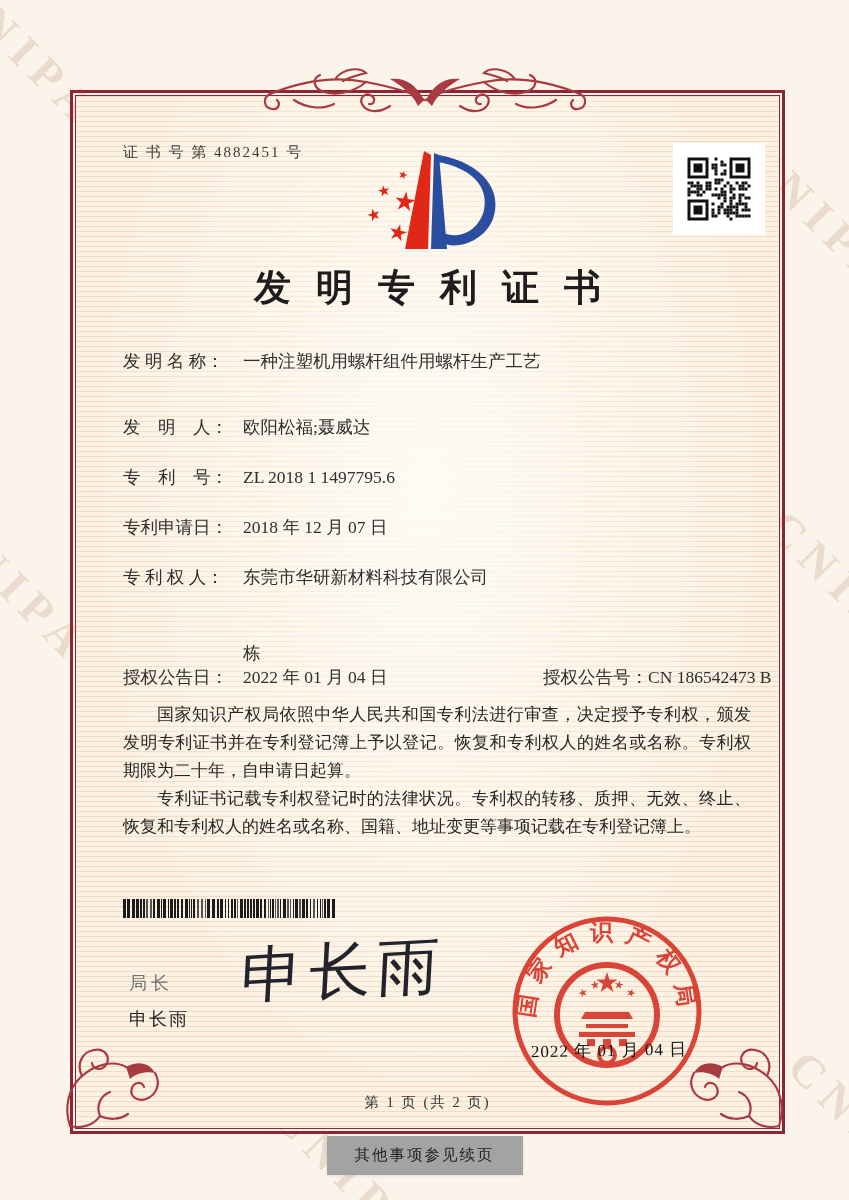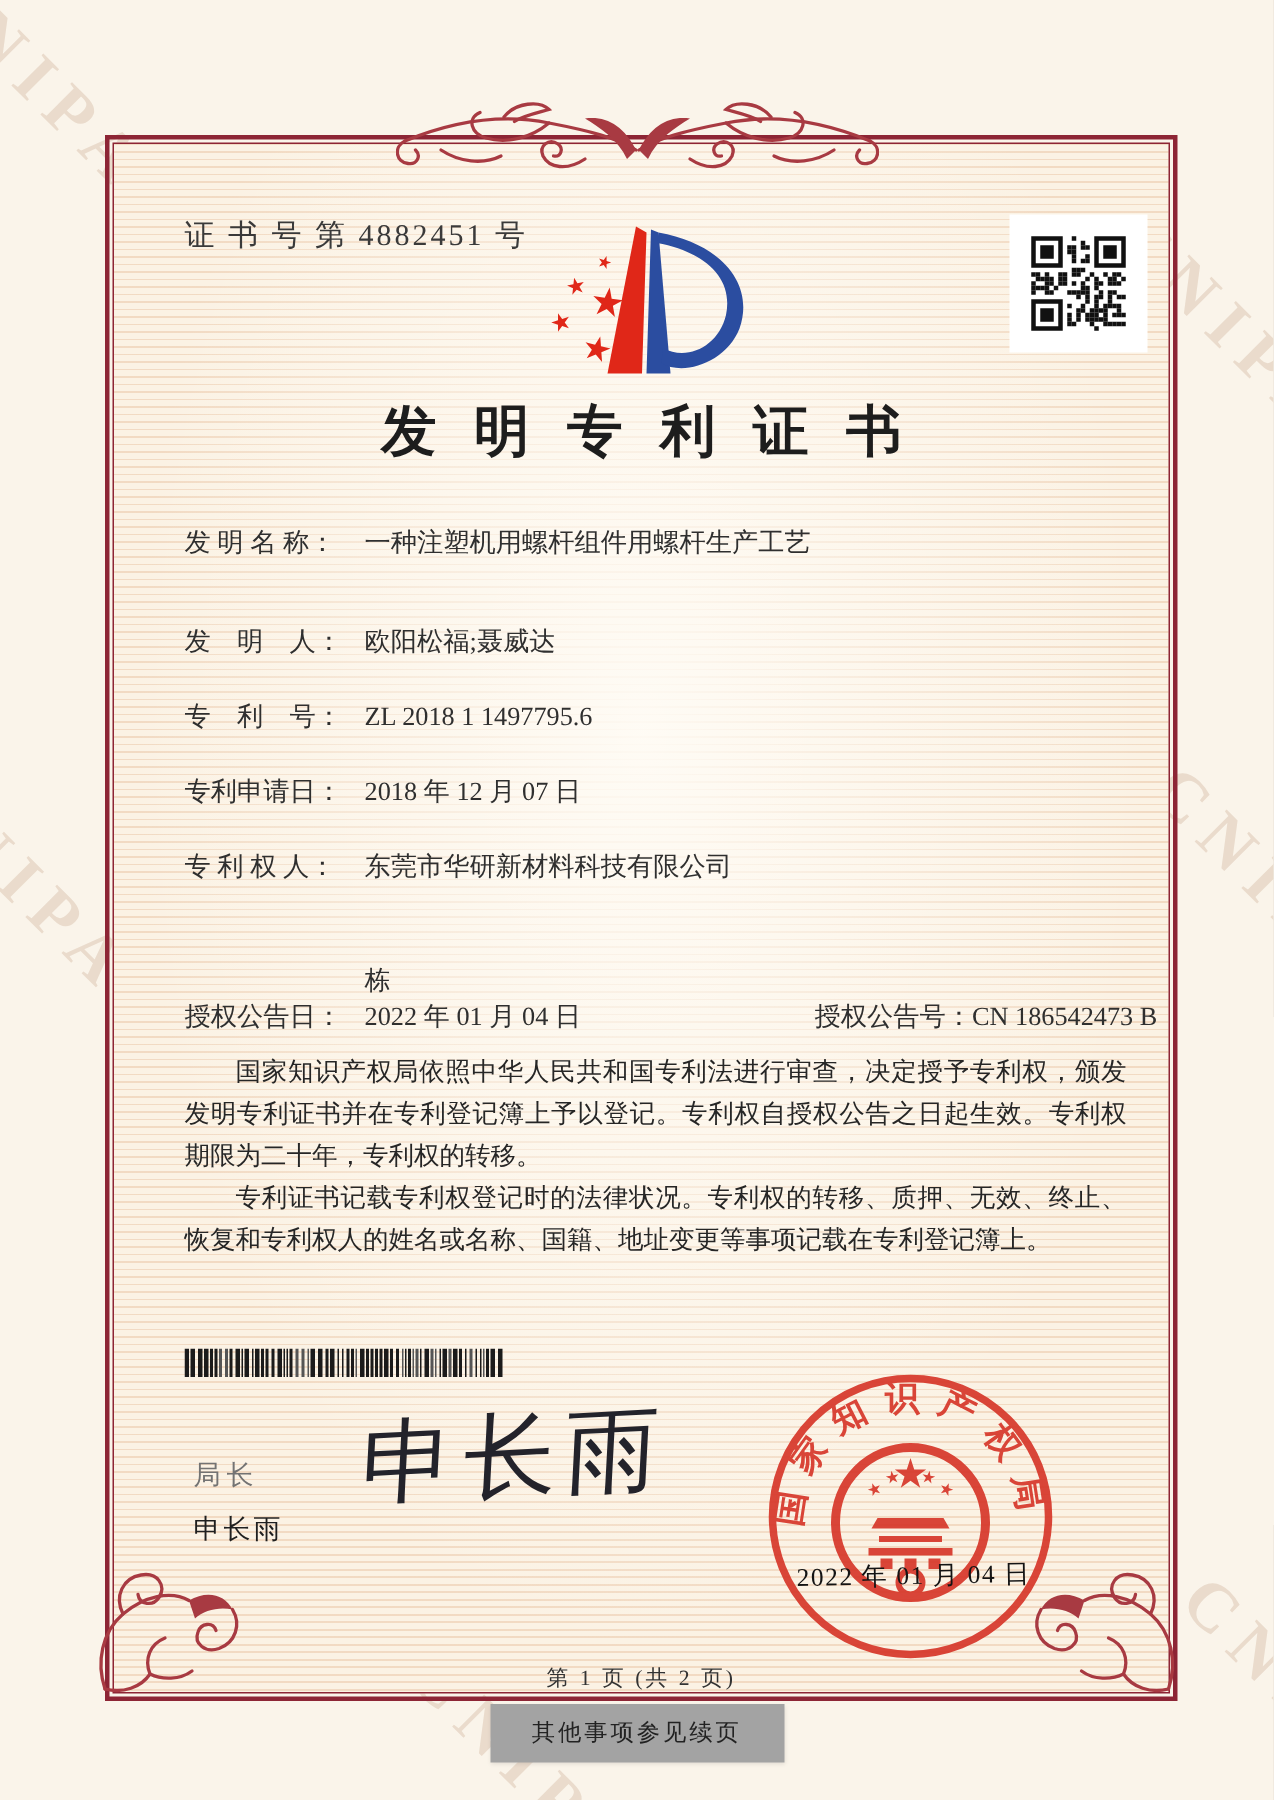--- a/index.html
+++ b/index.html
@@ -14,40 +14,40 @@
 
   
   .frame{position:absolute;left:70px;top:90px;width:709px;height:1038px;border:3px solid #8d2535;}
   .frame-inner{position:absolute;inset:2px;border:1px solid #8d2535;
     background:
       radial-gradient(ellipse at 50% 38%, rgba(255,252,246,0.92) 0%, rgba(255,252,246,0) 68%),
       repeating-linear-gradient(180deg, rgba(221,163,118,0.30) 0 1px, rgba(255,255,255,0) 1px 5px),
       #fbf2e4;}
   .content{position:absolute;inset:0;}
 
-  .cert-no{left:50px;top:50px;font-size:20px;letter-spacing:2px;color:#3a3a3a;}
+  .cert-no{left:50px;top:50px;font-size:15px;letter-spacing:2px;color:#3a3a3a;}
   .logo{left:268px;top:42px;}
   .qr{left:606px;top:56px;box-shadow:0 0 0 6px #fff;background:#fff;}
   .title{top:158px;left:0;width:100%;text-align:center;font-size:37px;font-weight:600;
          color:#1d1d1d;letter-spacing:25px;text-indent:25px;margin-top:12px;}
 
   .field{left:50px;width:630px;font-size:17.5px;color:#2f2f2f;white-space:nowrap;}
   .field .lab{display:inline-block;width:120px;}
   .addr2{left:170px;font-size:17.5px;color:#2f2f2f;}
   .grant-no{position:absolute;left:420px;top:0;}
 
   .paras{left:50px;top:608px;width:628px;font-size:17px;line-height:28px;color:#262626;text-align:justify;}
   .paras p{margin:0;text-indent:2em;}
 
   .barcode{left:50px;top:806px;}
   .director-label{left:56px;top:878px;font-size:18px;letter-spacing:4px;color:#737373;}
   .director-name{left:56px;top:914px;font-size:18px;letter-spacing:2px;color:#1f1f1f;}
   .signature{left:168px;top:836px;font-size:62px;color:#23232b;letter-spacing:6px;
              transform:rotate(-3deg) skewX(-6deg);white-space:nowrap;}
-  .page-info{top:1000px;left:0;width:100%;text-align:center;font-size:14.5px;letter-spacing:2px;color:#333;margin-top:16px;}
+  .page-info{top:1000px;left:0;width:100%;text-align:center;font-size:14.5px;letter-spacing:2px;color:#333;}
 
   .seal{left:434px;top:818px;opacity:0.93;}
   .date-stamp{left:458px;top:946px;font-size:17px;letter-spacing:1px;color:#141414;transform:rotate(-1deg);z-index:5;}
 
   .cont-box{position:absolute;left:50%;top:1136px;transform:translateX(-50%);background:#a3a3a3;
             padding:9px 28px;font-size:15.5px;letter-spacing:2px;color:#222;
             box-shadow:0 1px 3px rgba(0,0,0,0.10);white-space:nowrap;}
 
   .flourish{position:absolute;left:264px;top:64px;}
   .corner-orn{position:absolute;top:1026px;}
@@ -245,21 +245,21 @@
       </div>
       <div class="abs addr2" style="top:548px">栋</div>
       <div class="abs field" style="top:572px">
         <span class="lab">授权公告日：</span><span>2022 年 01 月 04 日</span>
         <span class="grant-no">
           <span>授权公告号：</span><span>CN 186542473 B</span>
         </span>
       </div>
 
       <div class="abs paras">
-        <p>国家知识产权局依照中华人民共和国专利法进行审查，决定授予专利权，颁发发明专利证书并在专利登记簿上予以登记。专利权自授权公告之日起生效。专利权期限为二十年，专利权的转移。</p>
+        <p>国家知识产权局依照中华人民共和国专利法进行审查，决定授予专利权，颁发发明专利证书并在专利登记簿上予以登记。恢复和专利权人的姓名或名称。专利权期限为二十年，自申请日起算。</p>
         <p>专利证书记载专利权登记时的法律状况。专利权的转移、质押、无效、终止、恢复和专利权人的姓名或名称、国籍、地址变更等事项记载在专利登记簿上。</p>
       </div>
 
       <svg class="abs barcode" width="218" height="19" viewBox="0 0 218 19">
         <g id="barcode-bars" fill="#1b1b1b">
             <rect x="0" y="0" width="3" height="19"></rect>
             <rect x="4" y="0" width="3" height="19"></rect>
             <rect x="9" y="0" width="3" height="19"></rect>
             <rect x="13" y="0" width="3" height="19"></rect>
             <rect x="17" y="0" width="2" height="19"></rect>

